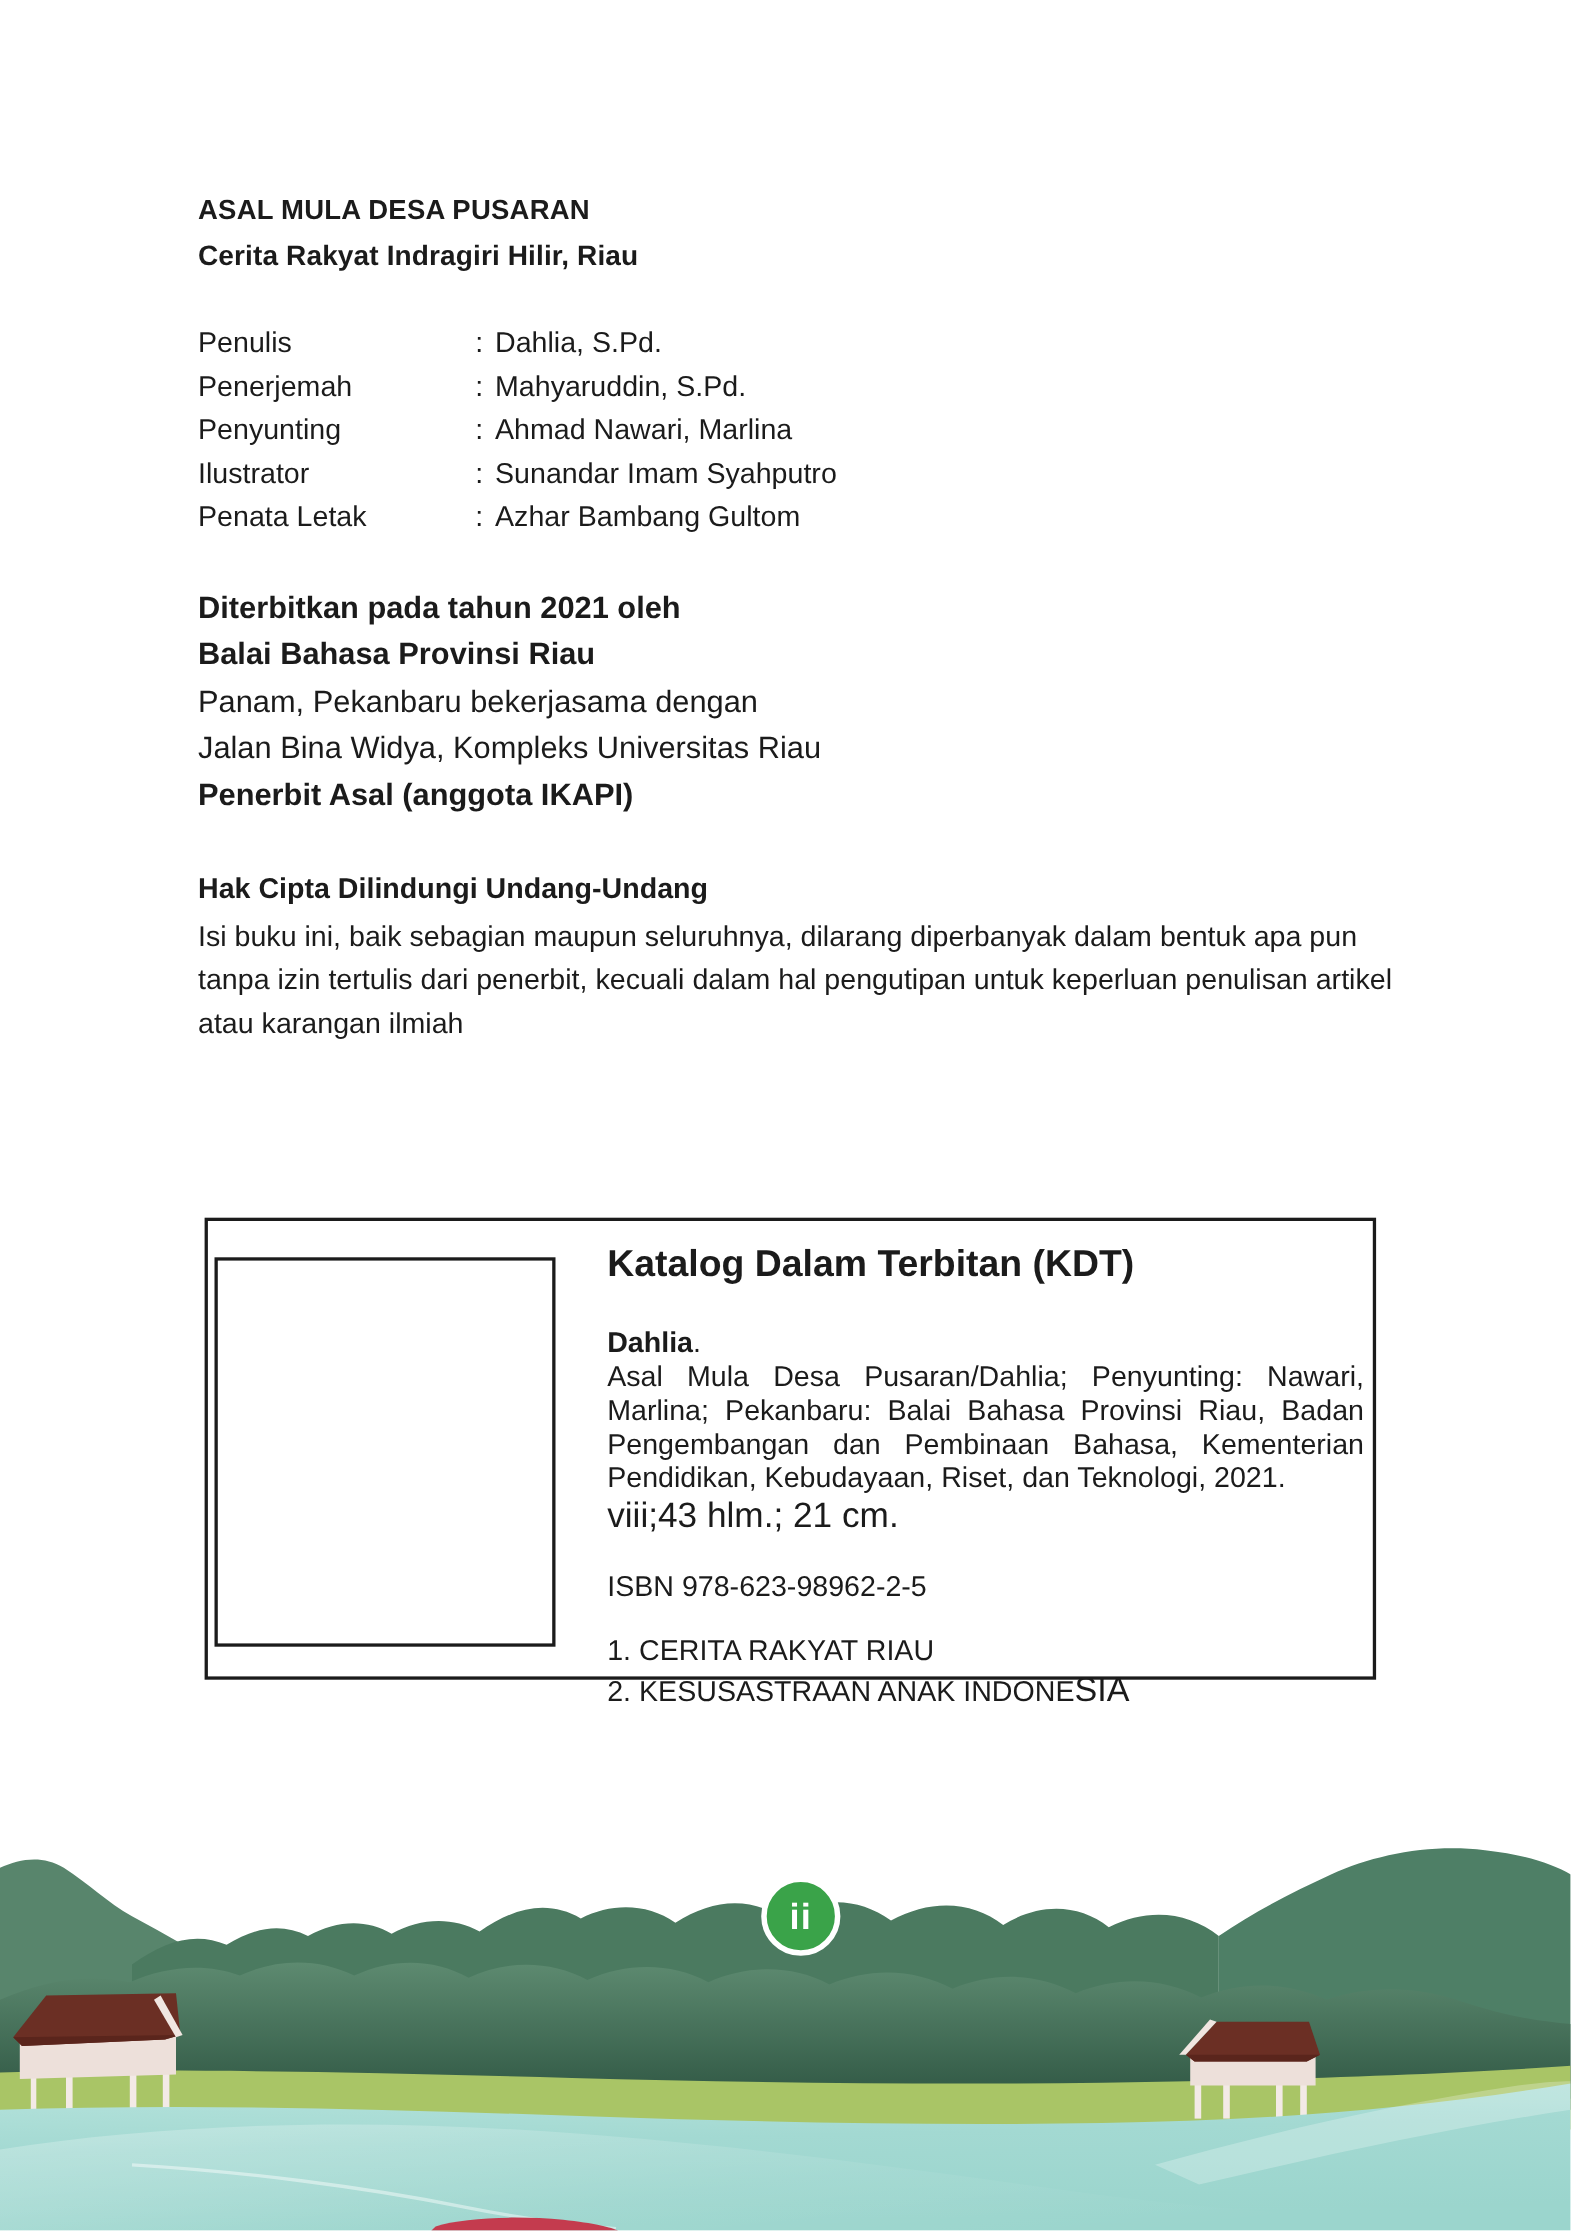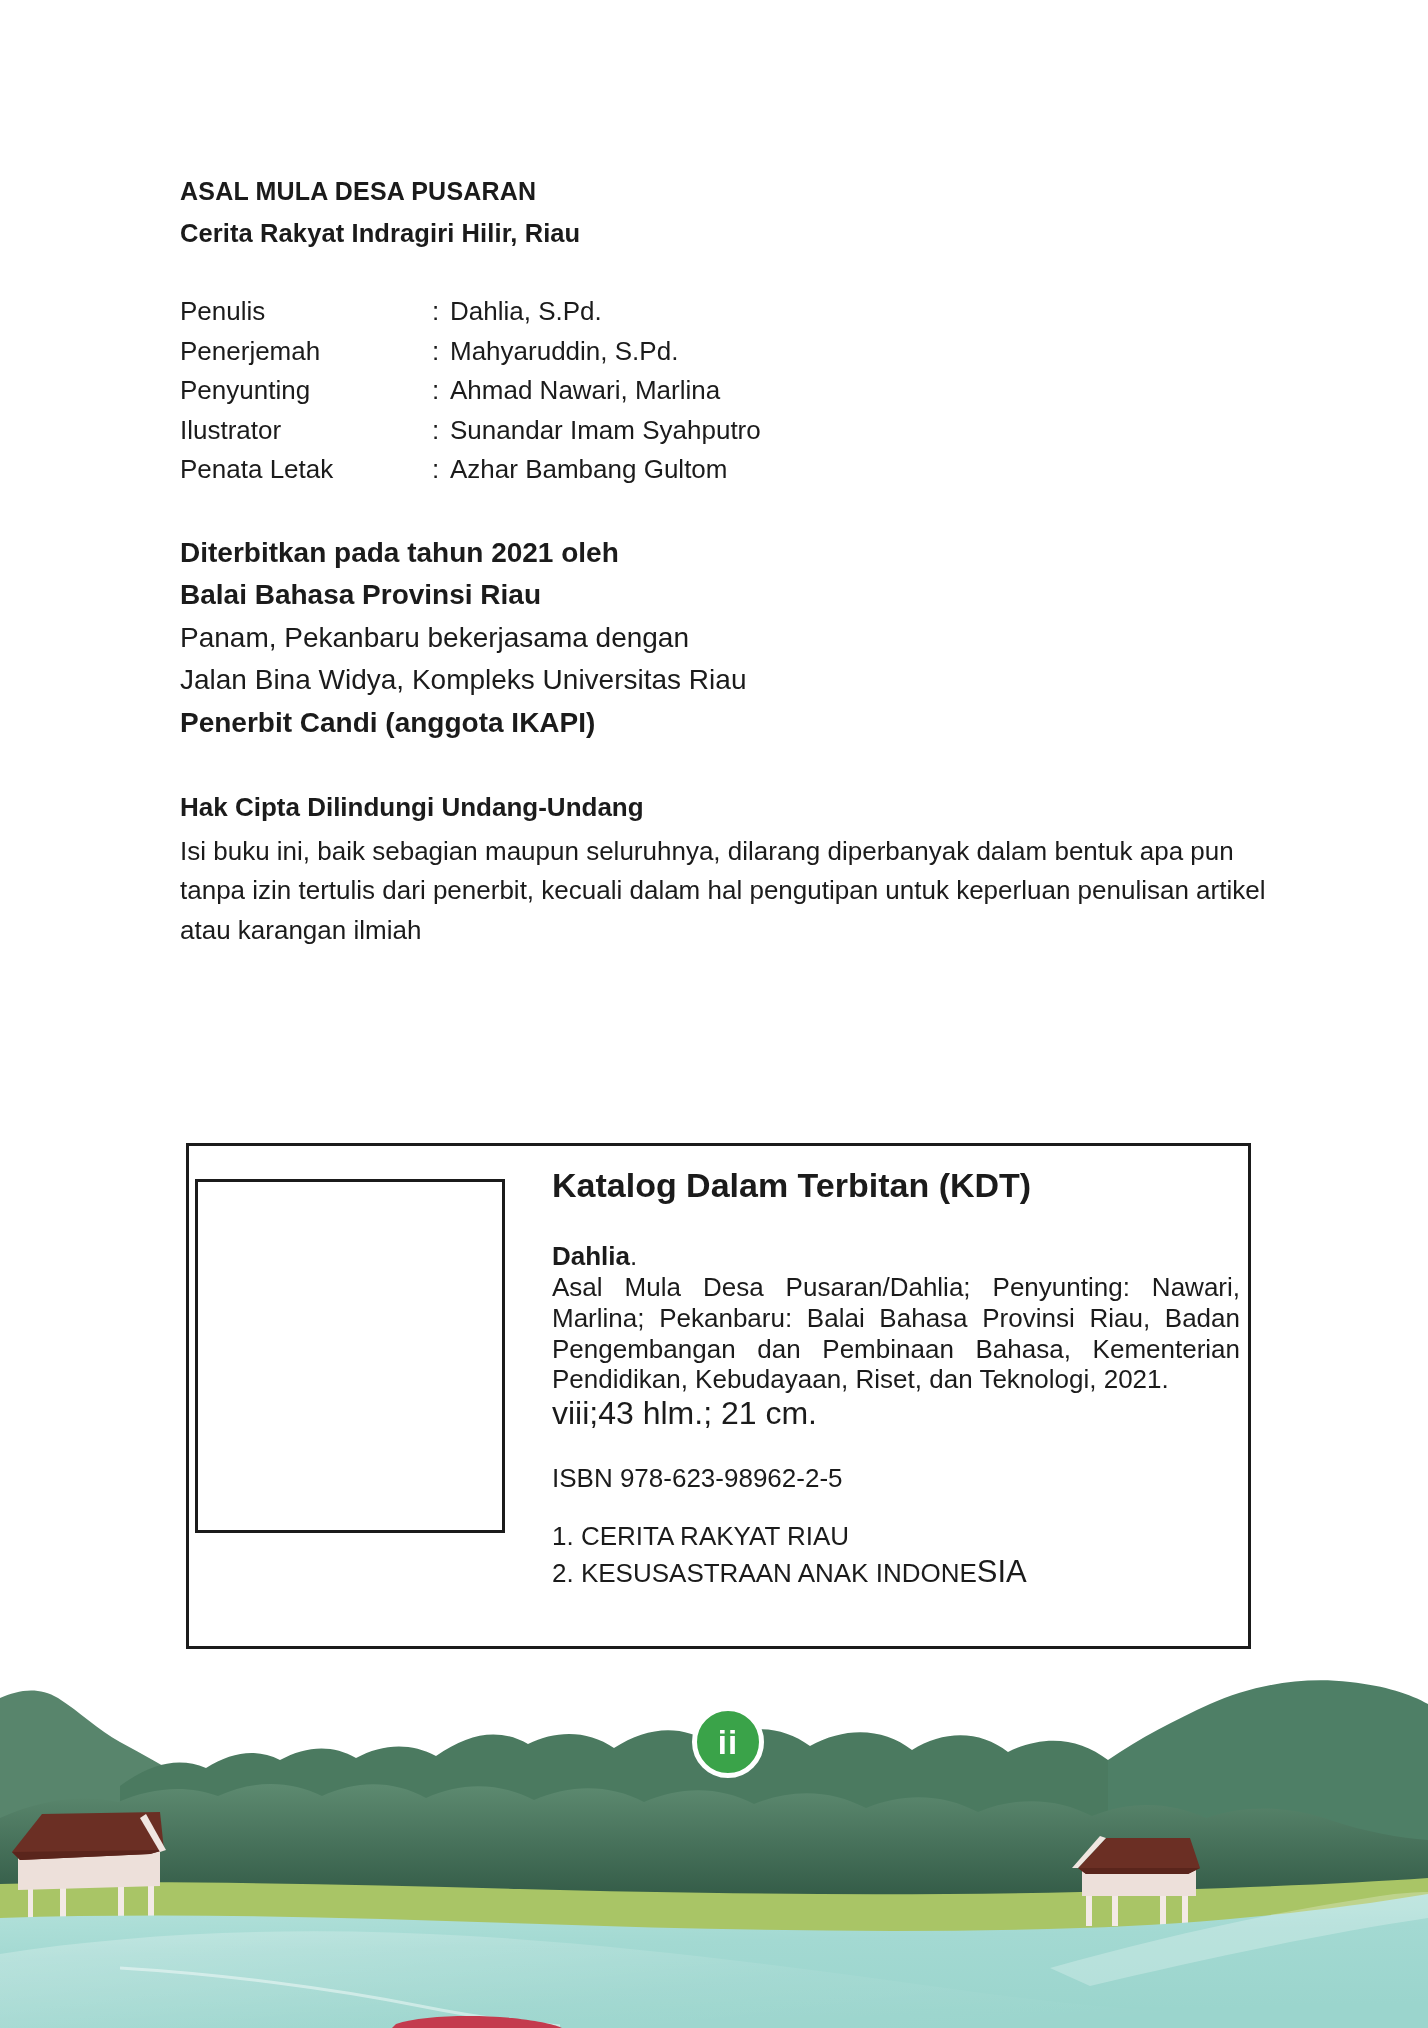--- a/index.html
+++ b/index.html
@@ -74,23 +74,23 @@
   .copyright .body {
     font-size: 26px;
     line-height: 1.52;
     max-width: 1090px;
   }
 
   
   .kdt-outer {
     position: absolute;
     left: 186px;
-    top: 1143px;
+    top: 1107px;
     width: 1065px;
-    height: 506px;
+    height: 420px;
     border: 3px solid #1b1b1b;
     box-sizing: border-box;
   }
   .kdt-inner-box {
     position: absolute;
     left: 6px;
     top: 33px;
     width: 310px;
     height: 354px;
     border: 3px solid #1b1b1b;
@@ -206,21 +206,21 @@
         <td class="value">Azhar Bambang Gultom</td>
       </tr>
     </tbody>
   </table>
 
   <div class="publisher">
     <div class="line b">Diterbitkan pada tahun 2021 oleh</div>
     <div class="line b">Balai Bahasa Provinsi Riau</div>
     <div class="line">Panam, Pekanbaru bekerjasama dengan</div>
     <div class="line">Jalan Bina Widya, Kompleks Universitas Riau</div>
-    <div class="line b">Penerbit Candi (anggota IKAPI)</div>
+    <div class="line b">Penerbit Asal (anggota IKAPI)</div>
   </div>
 
   <div class="copyright">
     <div class="heading">Hak Cipta Dilindungi Undang-Undang</div>
     <div class="body">Isi buku ini, baik sebagian maupun seluruhnya, dilarang diperbanyak dalam bentuk apa pun tanpa izin tertulis dari penerbit, kecuali dalam hal pengutipan untuk keperluan penulisan artikel atau karangan ilmiah</div>
   </div>
 
 </div>
 
 <div class="kdt-outer">

